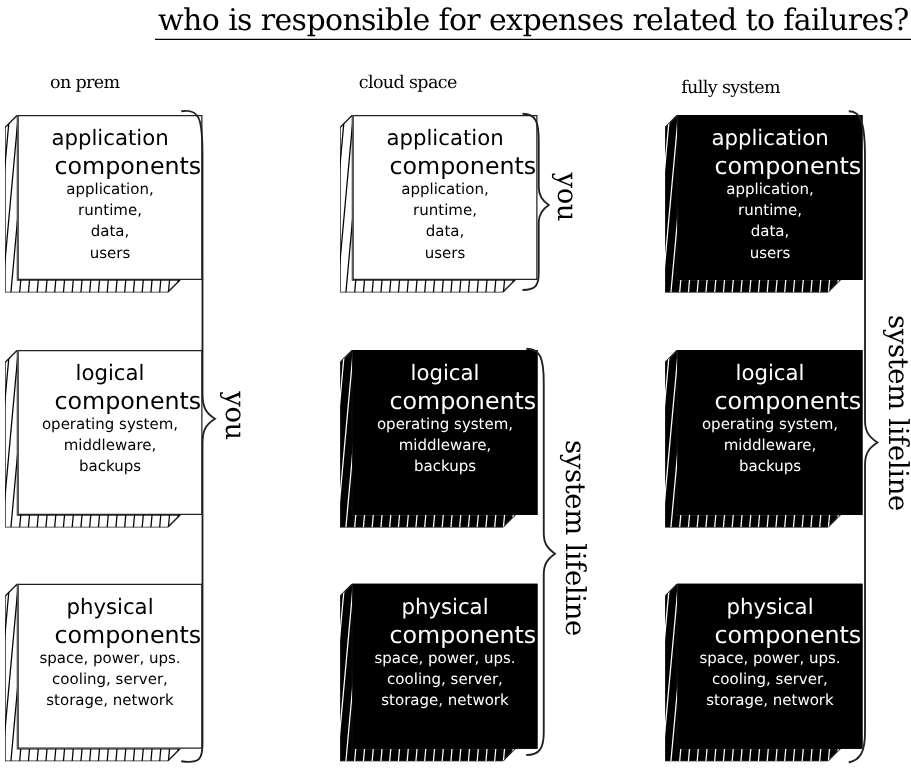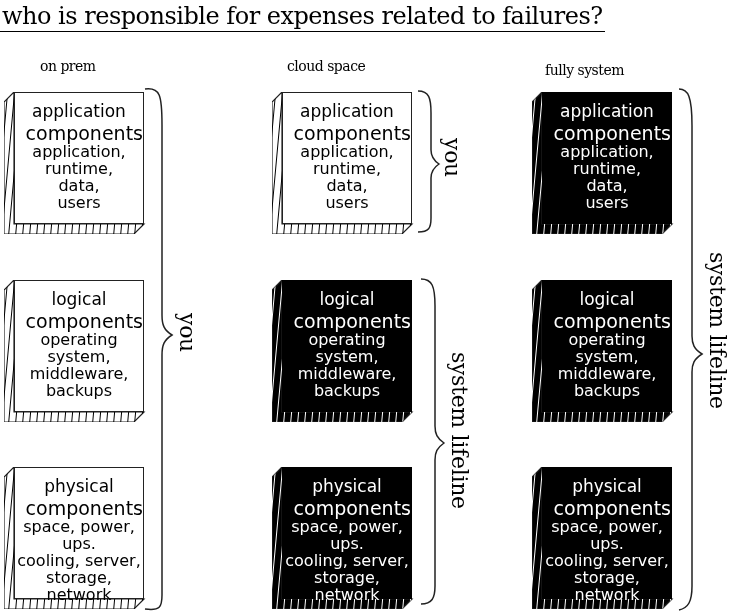--- a/index.html
+++ b/index.html
@@ -1,30 +1,30 @@
 <!DOCTYPE html>
 <html><head>
 <meta charset="utf-8">
 <style>
   html, body { margin:0; padding:0; background:#ffffff; }
   body { width:729px; height:615px; position:relative; overflow:hidden;
          font-family:"DejaVu Sans", sans-serif; color:#000; }
-  .title { position:absolute; left:0; top:2px; width:729px; text-align:left;
+  .title { position:absolute; left:0; top:2px; width:729px; text-align:right;
            font-family:"DejaVu Serif", serif; font-size:24px; letter-spacing:-0.5px; }
   .title span { border-bottom:1.5px solid #000; padding:0 2px 1px; }
   .col-title { position:absolute; font-family:"DejaVu Serif", serif; font-size:14px; letter-spacing:-0.5px; }
   .box { position:absolute; width:142px; height:142px; }
   .box svg.hatch { position:absolute; left:0; top:0; }
-  .face { position:absolute; left:10px; top:0; width:130px; height:132px;
+  .face { position:absolute; left:10px; top:0; width:148px; height:132px;
           border:1.5px solid #222; box-sizing:border-box; text-align:center;
           background:#fff; color:#000; }
   .box.dark .face { background:#000; color:#fff; border-color:#000; }
   .face .h1 { font-size:17px; line-height:23px; margin-top:7px; }
   .face .h2 { font-size:19px; line-height:20px;text-align:right; }
-  .face .sub { font-size:16px; line-height:17px; margin-top:0px; }
+  .face .sub { font-size:12px; line-height:17px; margin-top:0px; }
   .brace { position:absolute; }
   .vlabel { position:absolute; font-family:"DejaVu Serif", serif; font-size:22px;
             transform-origin:left top; transform:rotate(90deg); white-space:nowrap; letter-spacing:-0.3px; }
 </style>
 </head>
 <body>
 
 <div class="title"><span>who is responsible for expenses related to failures?</span></div>
 
 <div class="col-title" style="left:40px;top:58px;">on prem</div>

